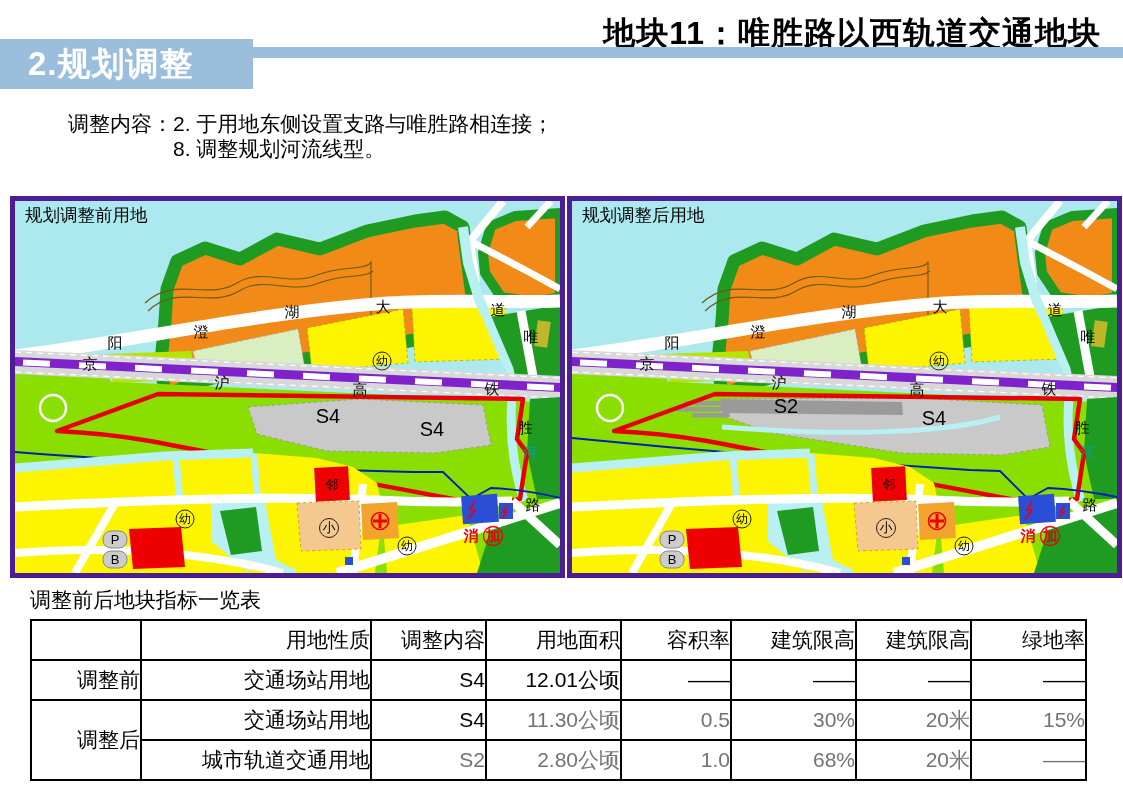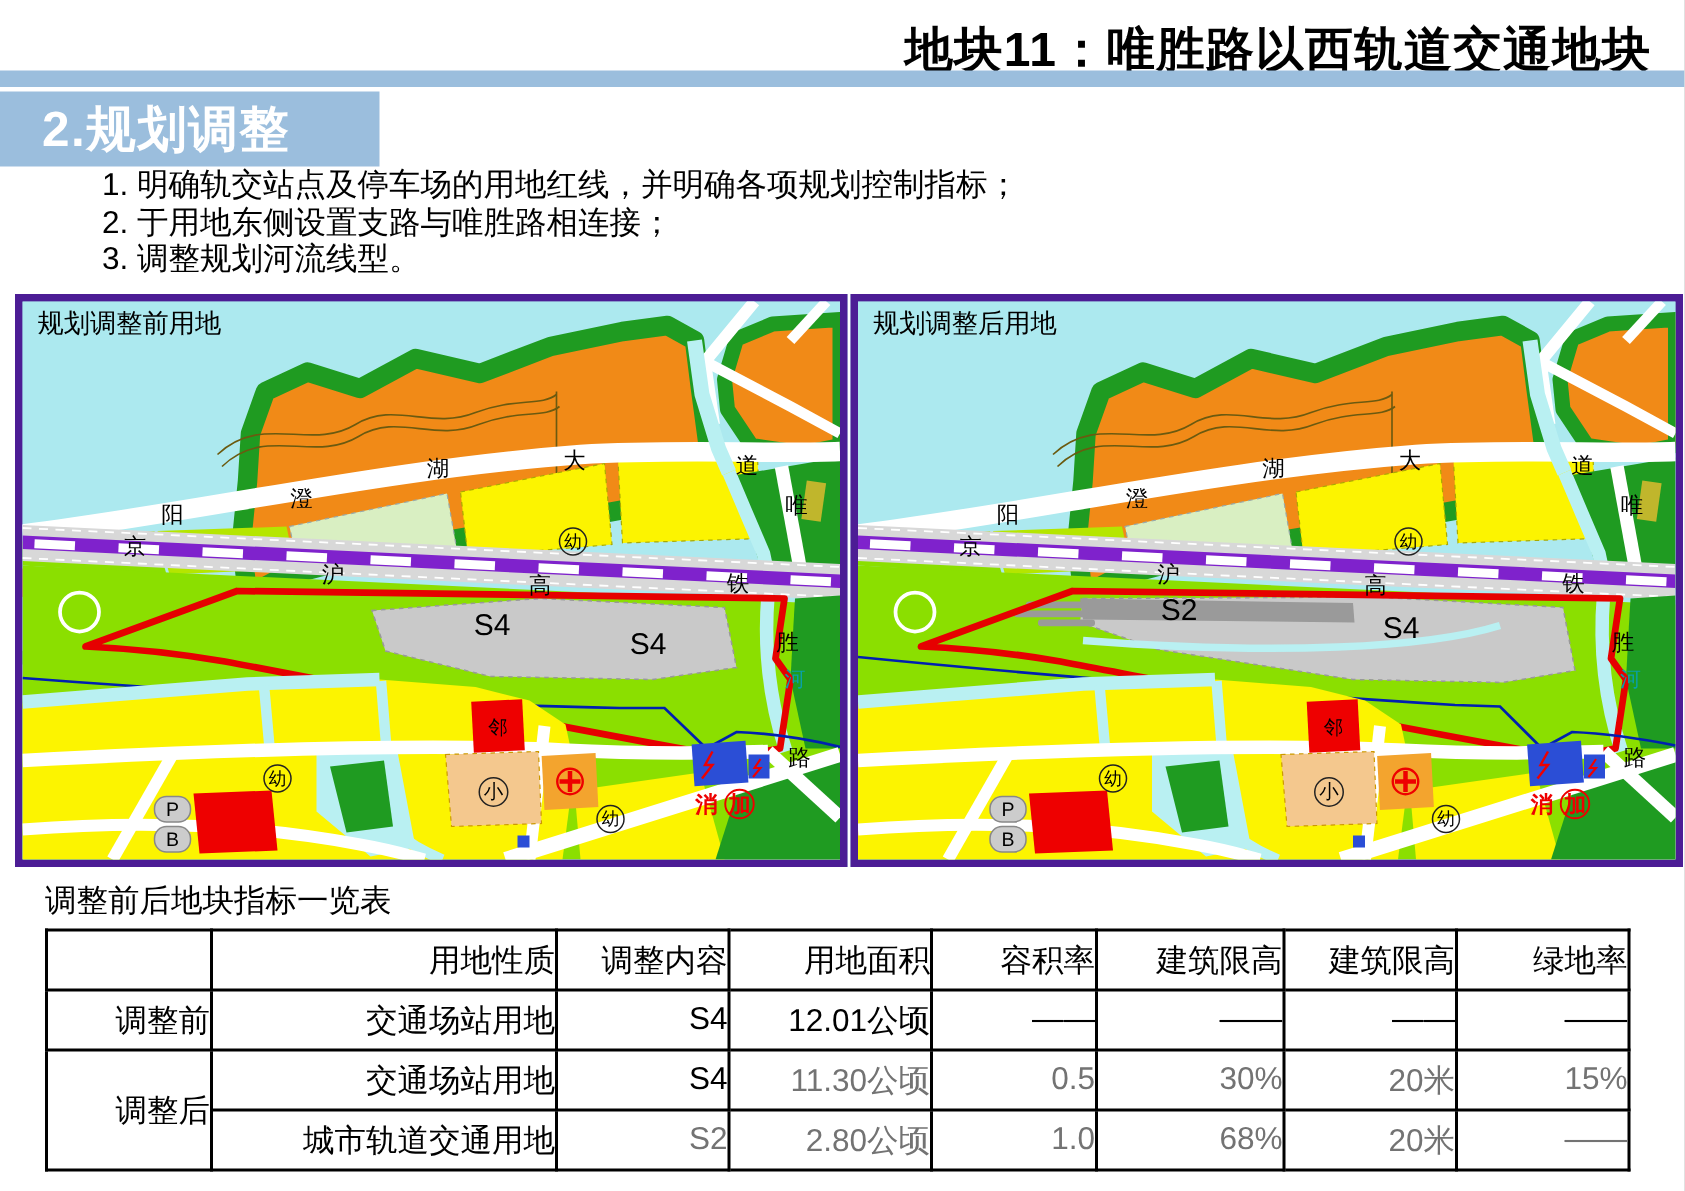--- a/index.html
+++ b/index.html
@@ -1,21 +1,21 @@
 <!DOCTYPE html>
 <html><head>
 <meta charset="utf-8">
 <style>
   html,body{margin:0;padding:0;}
   body{background:#888;}
   .page{position:relative;width:1123px;height:794px;background:#ffffff;overflow:hidden;
         font-family:"Liberation Sans","DejaVu Sans",sans-serif;color:#000;}
   .top-title{position:absolute;top:12px;right:22px;font-size:32px;font-weight:bold;letter-spacing:1px;}
   .accent-strip{position:absolute;top:47px;left:0;width:1123px;height:11px;background:#9bbedd;}
-  .section-box{position:absolute;top:61px;left:0;width:253px;height:50px;background:#9bbedd;}
+  .section-box{position:absolute;top:39px;left:0;width:253px;height:50px;background:#9bbedd;}
   .section-title{font-size:33px;font-weight:bold;color:#ffffff;line-height:50px;padding-left:28px;letter-spacing:1px;}
   .note{position:absolute;left:68px;top:112px;display:flex;font-size:21px;line-height:24.5px;}
   .note-label{white-space:nowrap;}
   .map-box{position:absolute;width:545px;height:372px;border:5px solid #4c1d95;box-sizing:content-box;background:#ace9ef;}
   #map-before{left:10px;top:196px;}
   #map-after{left:567px;top:196px;}
   .map-title{position:absolute;top:2px;left:10px;font-size:17.5px;font-weight:500;z-index:5;}
   .map-box svg{position:absolute;top:0;left:0;}
   .table-wrap{position:absolute;left:30px;top:586px;}
   .table-title{font-size:21px;margin:0 0 5px 0;font-weight:500;}
@@ -29,24 +29,24 @@
 
 <div class="page">
 
   <div class="top-title">地块11：唯胜路以西轨道交通地块</div>
   <div class="accent-strip"></div>
   <div class="section-box">
     <div class="section-title">2.规划调整</div>
   </div>
 
   <div class="note">
+    <div class="note-label">调整内容：</div>
     <div>
-      <div>1. 明确轨交站点及停车场的用地红线，并明确各项规划控制指标；</div>
       <div>2. 于用地东侧设置支路与唯胜路相连接；</div>
-      <div>3. 调整规划河流线型。</div>
+      <div>8. 调整规划河流线型。</div>
     </div>
   </div>
 
   <div class="map-box" id="map-before">
     <div class="map-title">规划调整前用地</div>
     <svg width="545" height="372" viewBox="0 0 545 372">
         <rect x="0" y="0" width="545" height="372" fill="#ace9ef"></rect>
         <polygon points="0,233 60,217 122,196 148,198 142,212 64,229 0,242" fill="#1f9b21"></polygon>
         <polygon points="150,196 146,160 150,120 152,88 162,60 190,47 225,58 262,38 305,48 352,30 400,20 430,16 448,26 452,58 457,95 452,118 440,128 405,138 350,148 290,158 225,170 175,183" fill="#f18a17" stroke="#1f9b21" stroke-width="13" stroke-linejoin="round"></polygon>
         <polygon points="468,52 476,25 500,15 545,12 545,96 520,101 486,96 470,72" fill="#f18a17" stroke="#1f9b21" stroke-width="10" stroke-linejoin="round"></polygon>

